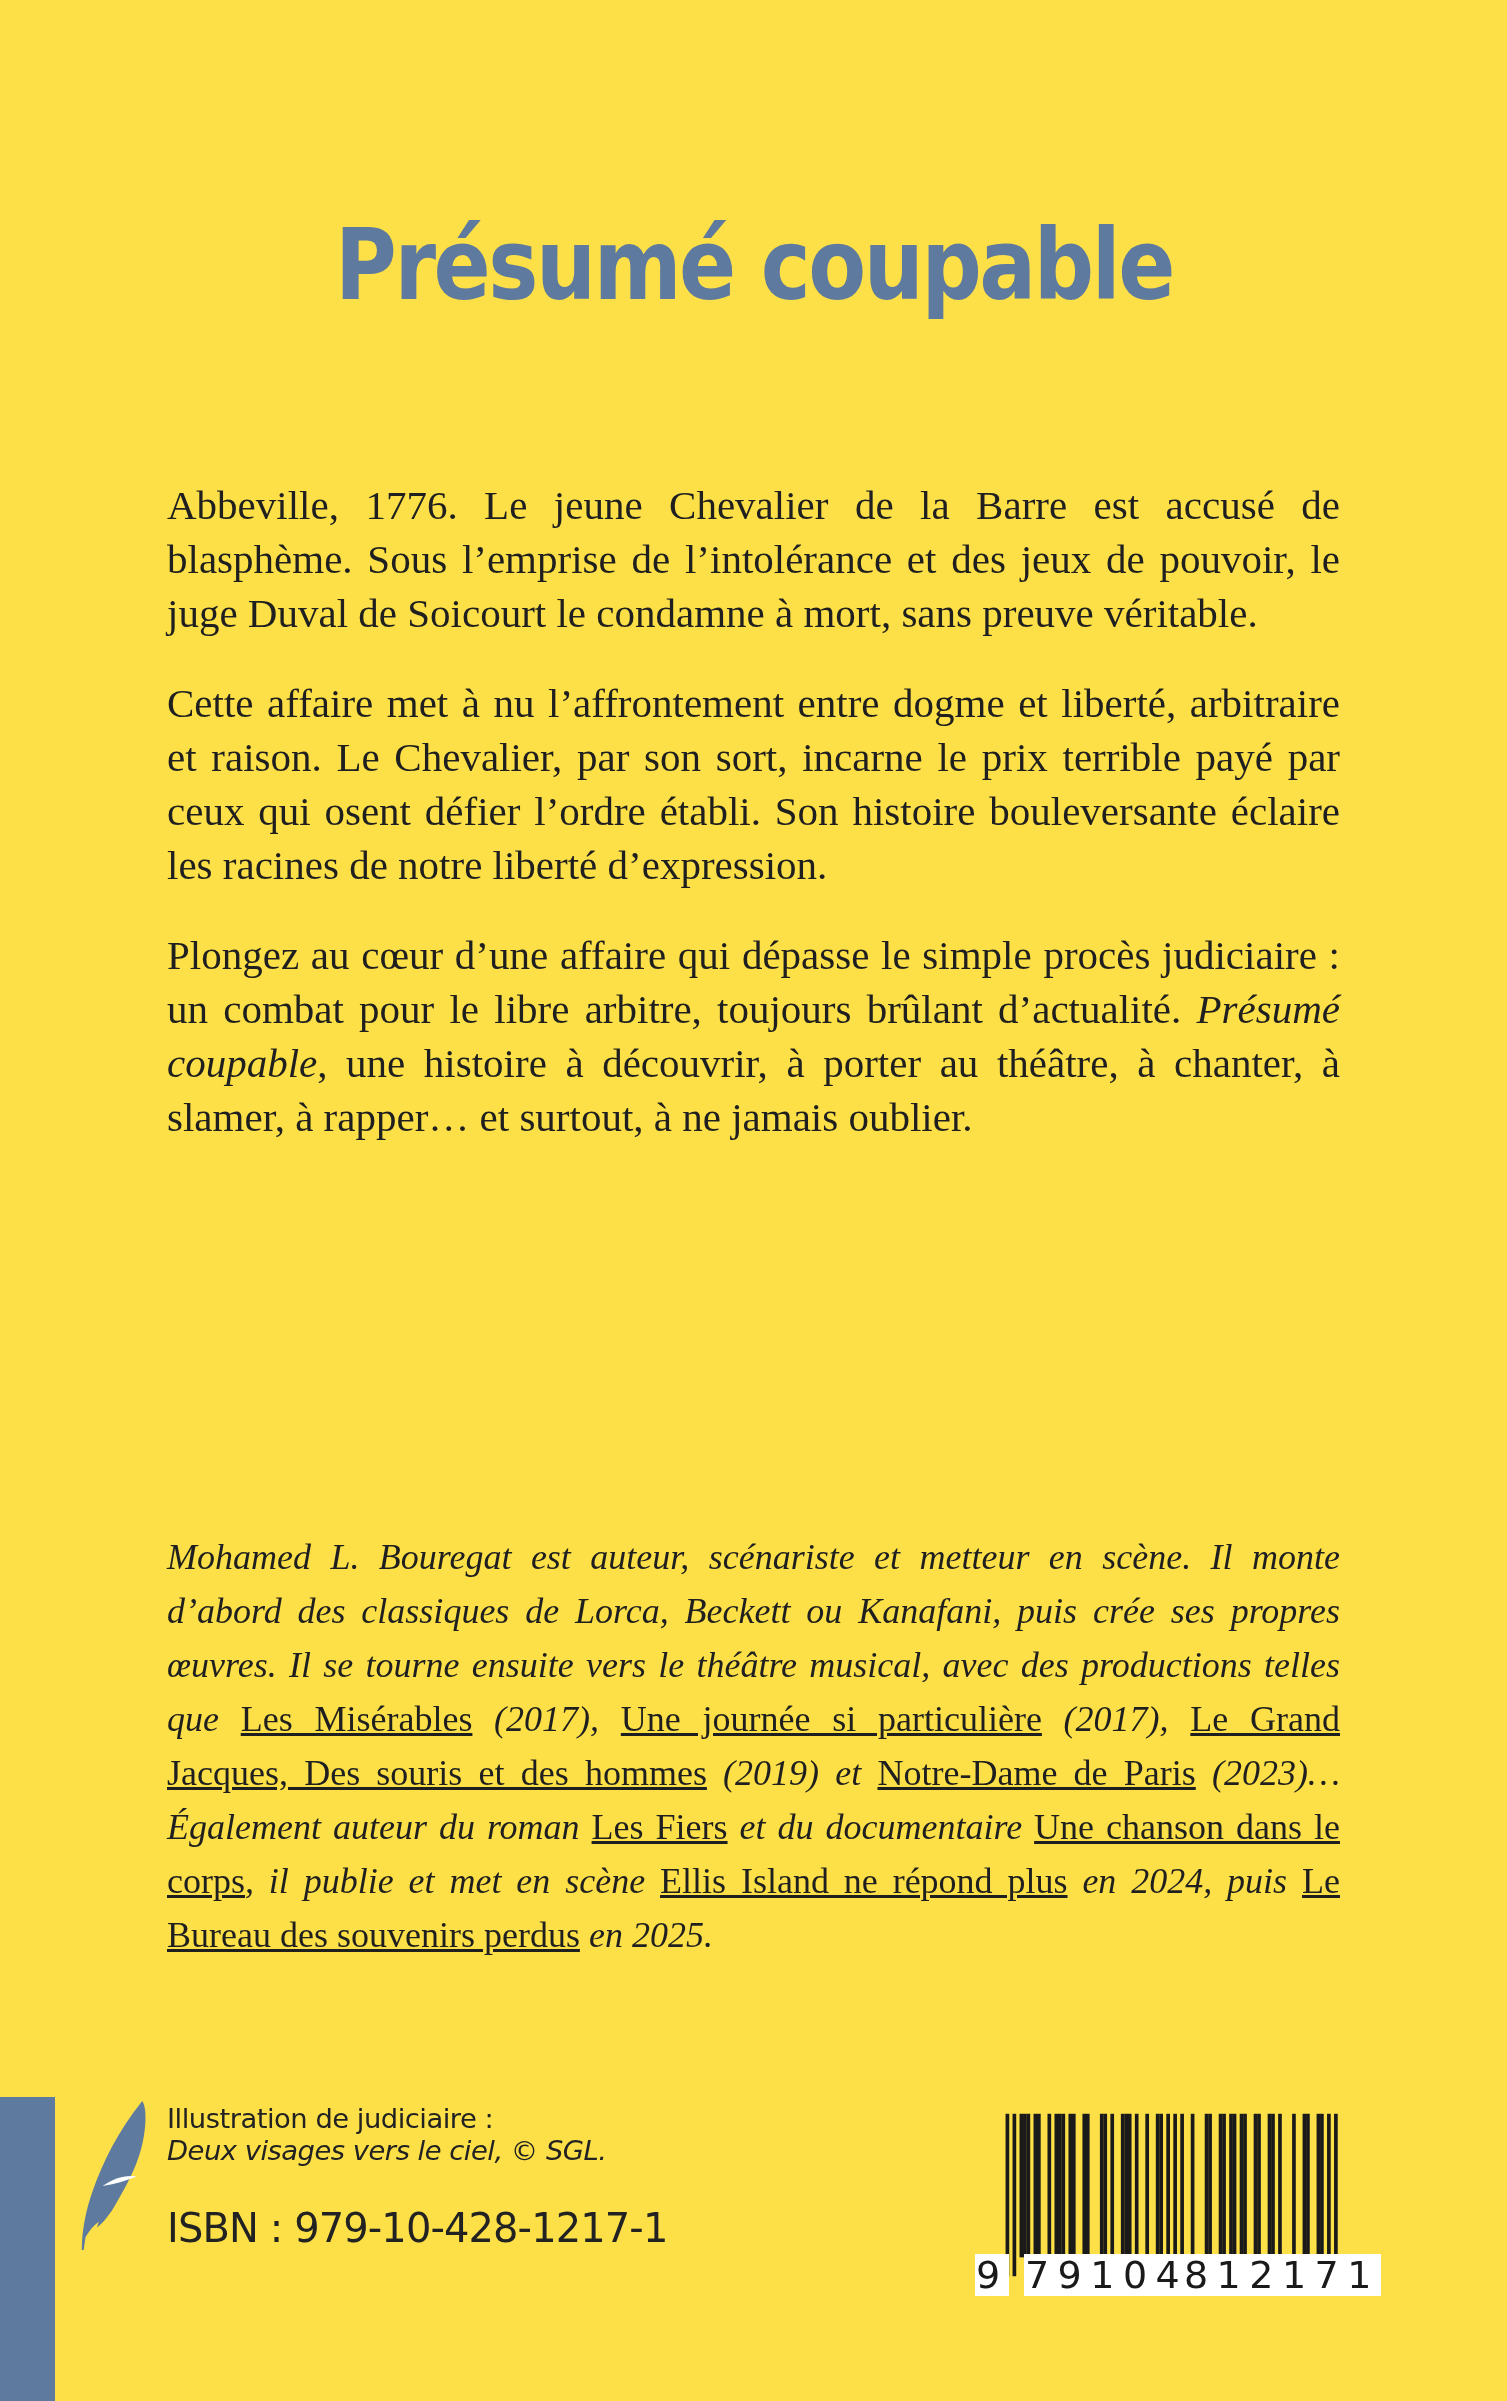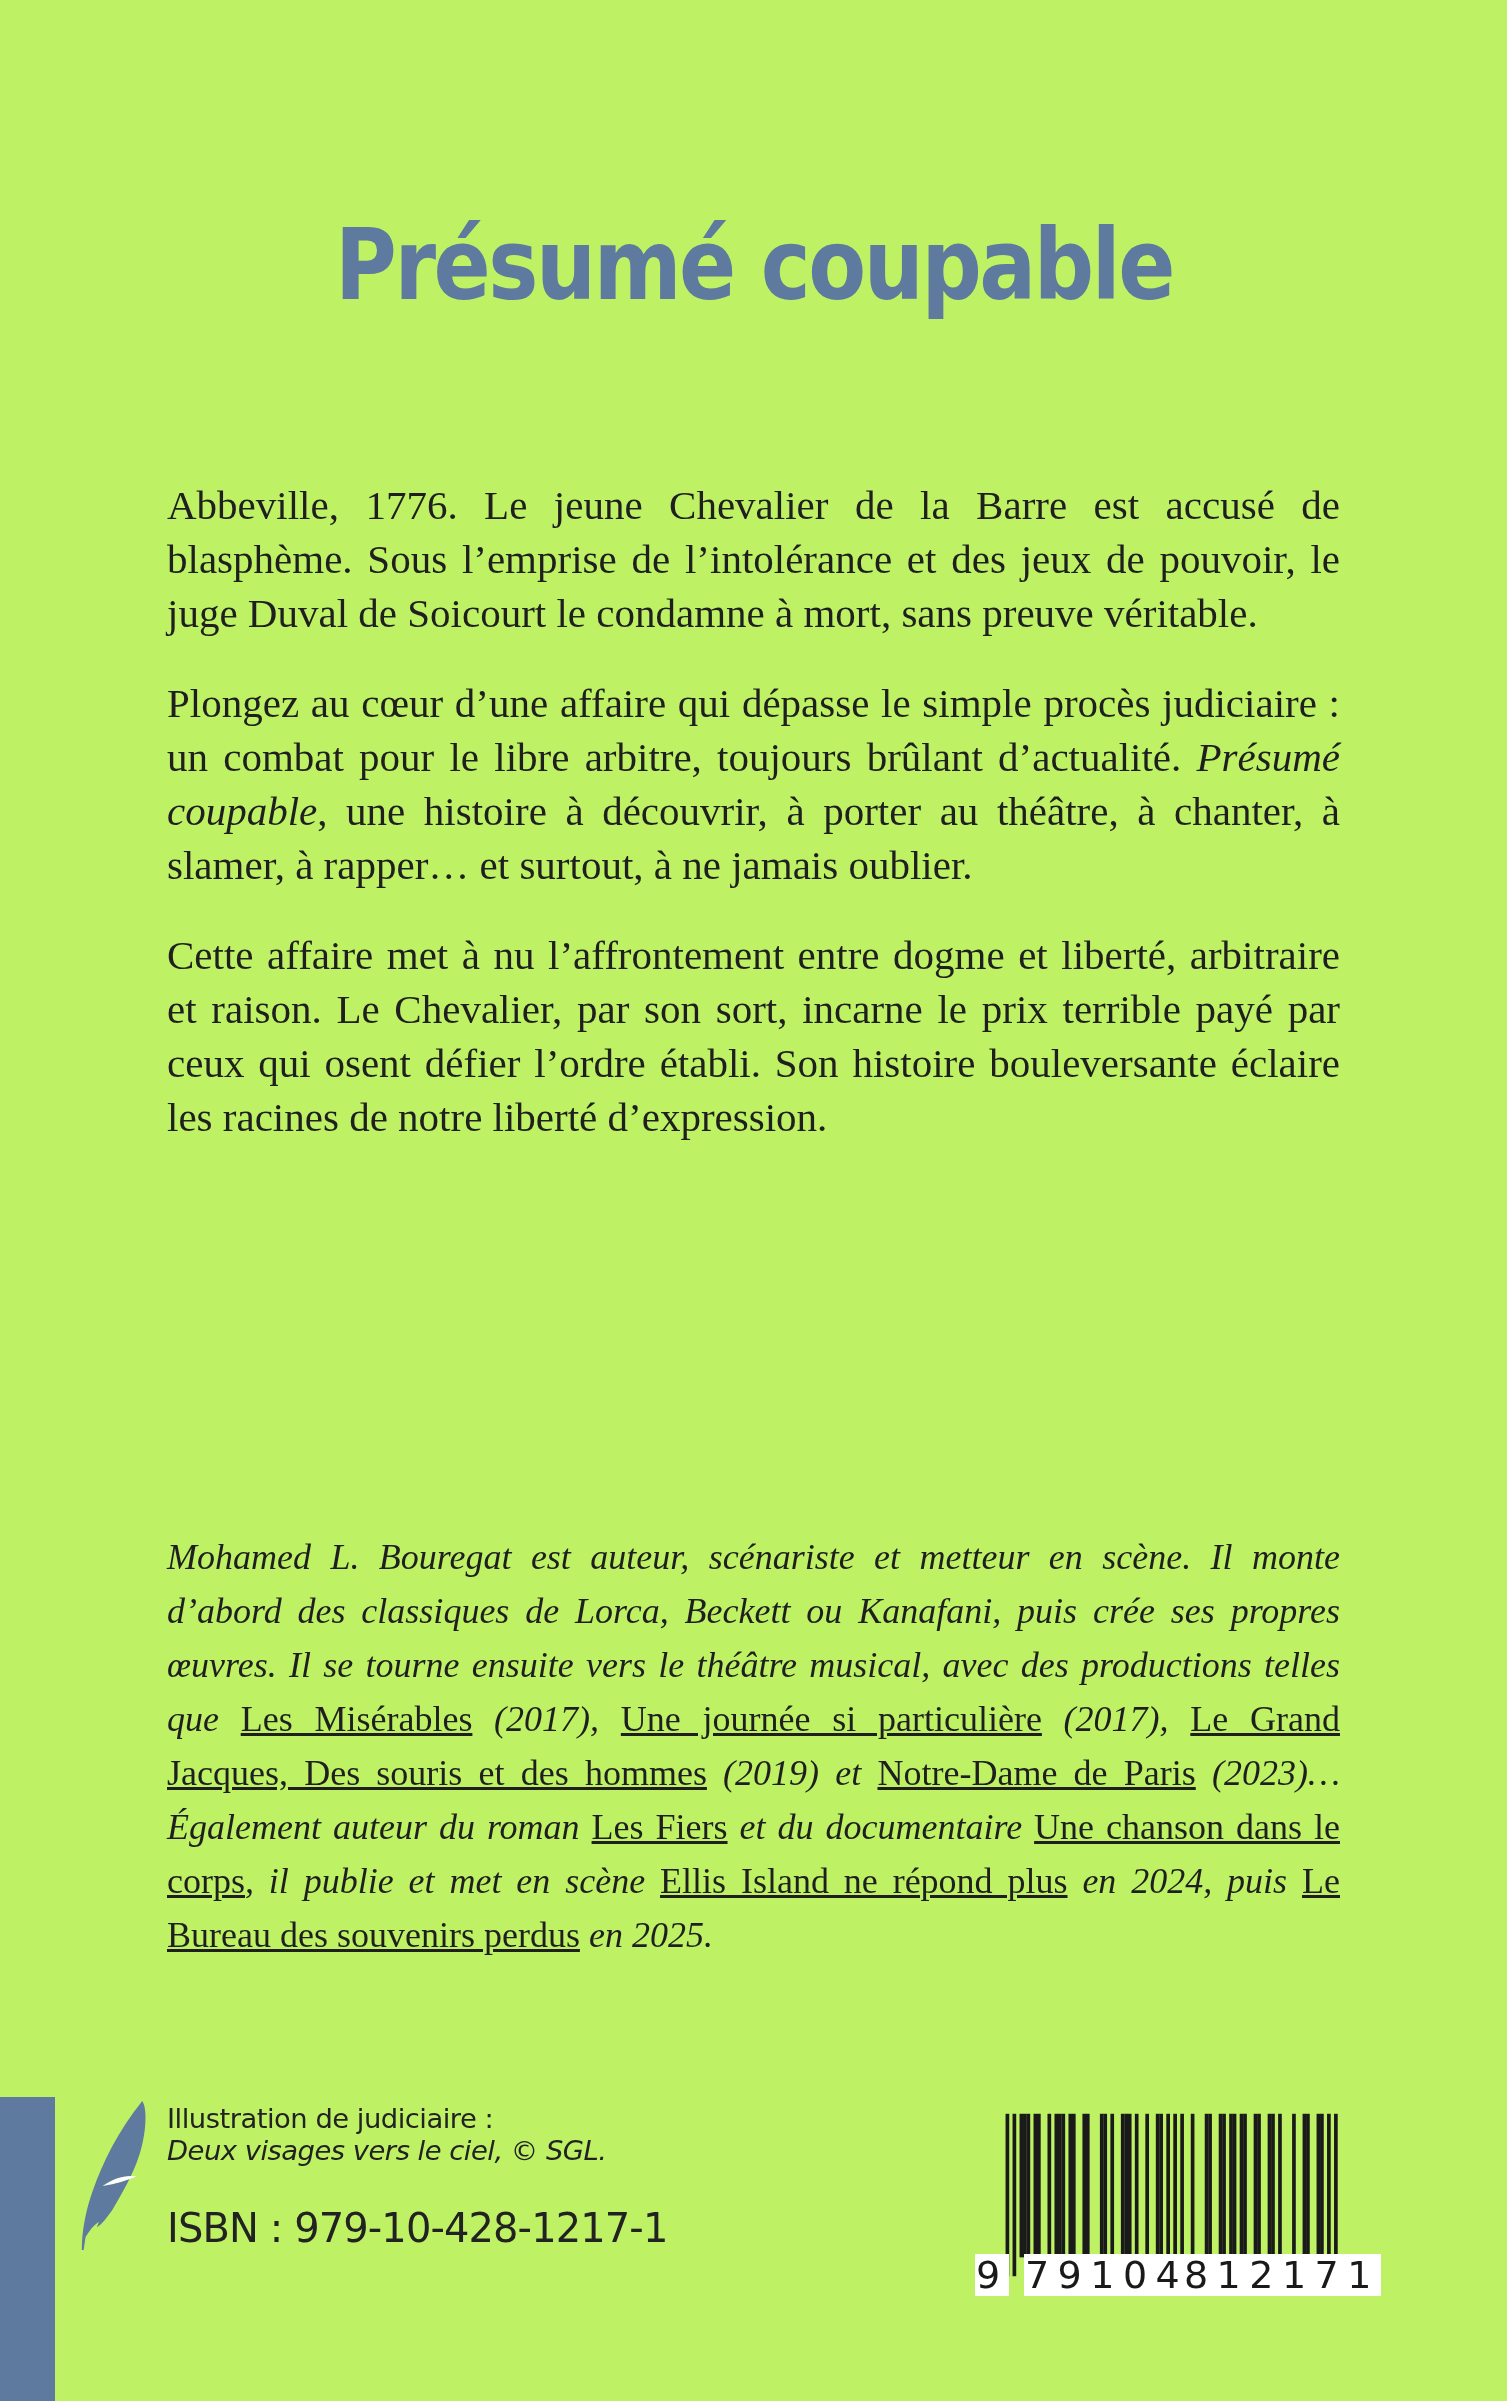--- a/index.html
+++ b/index.html
@@ -1,17 +1,17 @@
 <!DOCTYPE html>
 <html style="font-size:15px"><head>
 <meta charset="utf-8">
 <style>
   html, body { margin: 0; padding: 0; background: #ffffff; }
   body { width: 1508px; height: 2402px; position: relative; overflow: hidden; }
-  .cover { position: absolute; inset: 0; background: #bef264; }
+  .cover { position: absolute; inset: 0; background: #fde047; }
 
   .title {
     position: absolute; left: 0; width: 1508px; top: 194px;
     text-align: center; margin: 0;
     font-family: "DejaVu Sans", sans-serif; font-weight: bold;
     font-size: 98px; letter-spacing: -2.8px; line-height: 142px;
     color: #5f7a9f;
     transform: scaleX(0.86); transform-origin: 50% 50%;
   }
 
@@ -58,22 +58,22 @@
 </style>
 </head>
 <body>
 
 <div class="cover">
 
   <h1 class="title">Présumé coupable</h1>
 
   <div class="blurb">
     <p>Abbeville, 1776. Le jeune Chevalier de la Barre est accusé de blasphème. Sous l’emprise de l’intolérance et des jeux de pouvoir, le juge Duval de Soicourt le condamne à mort, sans preuve véritable.</p>
+    <p>Cette affaire met à nu l’affrontement entre dogme et liberté, arbitraire et raison. Le Chevalier, par son sort, incarne le prix terrible payé par ceux qui osent défier l’ordre établi. Son histoire bouleversante éclaire les racines de notre liberté d’expression.</p>
     <p><span>Plongez au cœur d’une affaire qui dépasse le simple procès judiciaire : un combat pour le libre arbitre, toujours brûlant d’actualité. </span><span class="ital">Présumé coupable</span><span>, une histoire à découvrir, à porter au théâtre, à chanter, à slamer, à rapper… et surtout, à ne jamais oublier.</span></p>
-    <p>Cette affaire met à nu l’affrontement entre dogme et liberté, arbitraire et raison. Le Chevalier, par son sort, incarne le prix terrible payé par ceux qui osent défier l’ordre établi. Son histoire bouleversante éclaire les racines de notre liberté d’expression.</p>
   </div>
 
   <p class="bio"><span class="author">Mohamed L. Bouregat</span><span id="bio-segments"><span class="i">  est auteur, scénariste et metteur en scène. Il monte d’abord des classiques de Lorca, Beckett ou Kanafani, puis crée ses propres œuvres. Il se tourne ensuite vers le théâtre musical, avec des productions telles que </span><span class="r">Les Misérables</span><span class="i"> (2017), </span><span class="r">Une journée si particulière</span><span class="i"> (2017), </span><span class="r">Le Grand Jacques, Des souris et des hommes</span><span class="i"> (2019) et </span><span class="r">Notre-Dame de Paris</span><span class="i"> (2023)… Également auteur du roman </span><span class="r">Les Fiers</span><span class="i"> et du documentaire </span><span class="r">Une chanson dans le corps</span><span class="i">, il publie et met en scène </span><span class="r">Ellis Island ne répond plus</span><span class="i"> en 2024, puis </span><span class="r">Le Bureau des souvenirs perdus</span><span class="i"> en 2025.</span></span></p>
 
   <div class="spine-bar"></div>
 
   <svg class="feather" viewBox="0 0 80 162" xmlns="http://www.w3.org/2000/svg">
     <path d="M72 2 C78 10 76 40 68 62 C62 80 52 98 40 118 C34 126 30 132 24 136 L26 130 C20 134 16 140 12 146 L10 160 L8 160 C8 140 12 118 20 96 C30 68 46 34 72 2 Z" fill="#5f7a9f"></path>
     <path d="M30 92 C42 84 54 80 66 82 C56 86 44 90 30 92 Z" fill="#ffffff"></path>
   </svg>

